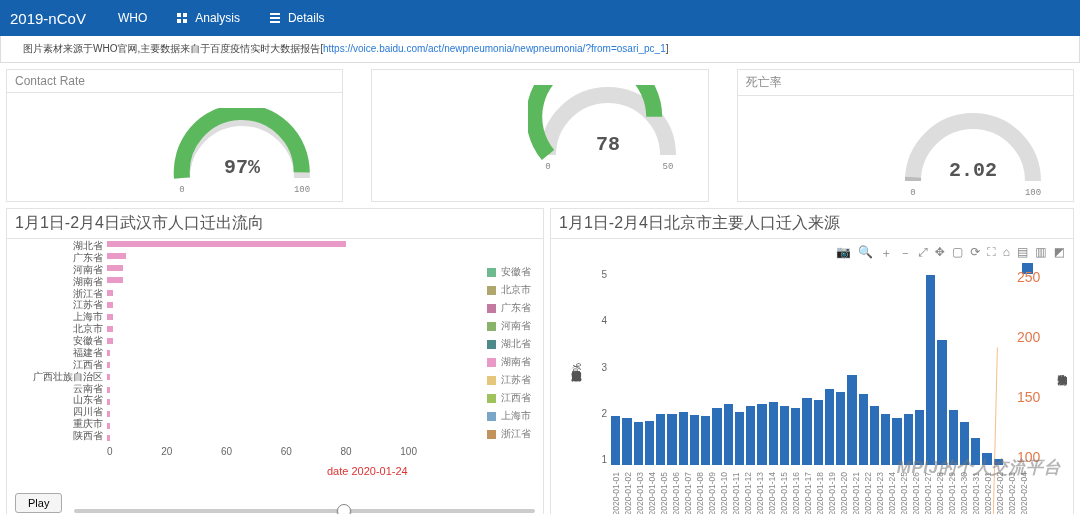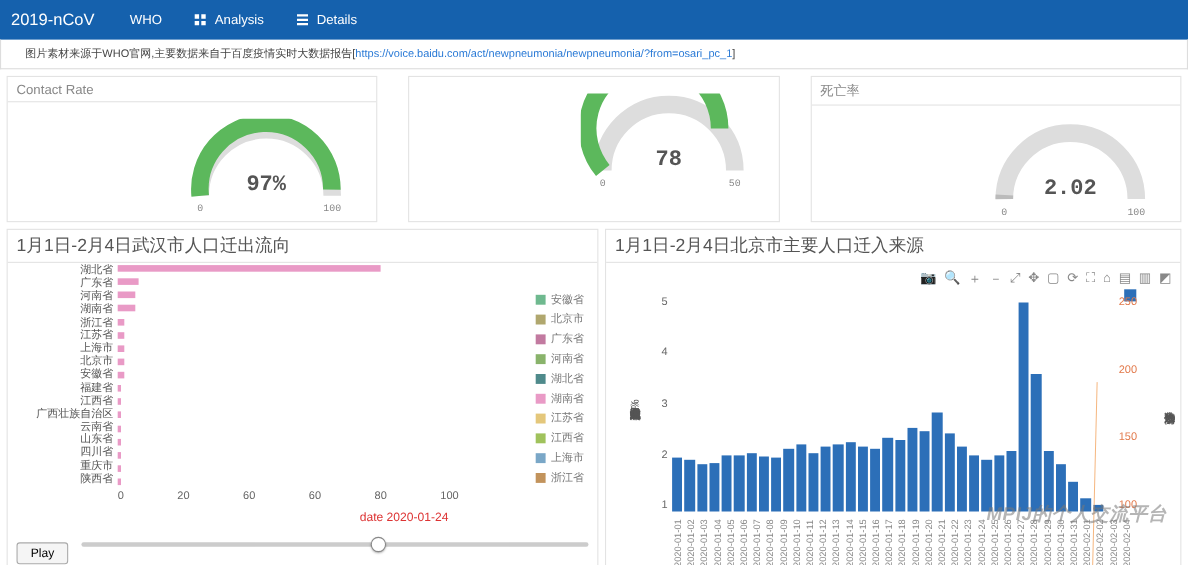--- a/index.html
+++ b/index.html
@@ -15,40 +15,40 @@
 .panel { flex:1; border:1px solid #e3e3e3; }
 .panel-title { border-bottom:1px solid #e3e3e3; padding:4px 8px; color:#888; font-size:12px; }
 .gauge-body { height:105px; display:flex; justify-content:flex-end; align-items:flex-end;font-family:Liberation Mono, monospace; }
 .charts { display:flex; gap:6px; padding:0 6px 6px; }
 .chart-card { border:1px solid #e3e3e3; }
 .chart-title { border-bottom:1px solid #e3e3e3; padding:4px 8px; font-size:16px; color:#555; }
 .left-chart { width:538px; }
 .left-chart .body { height:280px; position:relative; padding:4px 10px 6px 100px; }
 .right-chart { flex:1; }
 .right-chart .body { height:280px; position:relative; padding:4px 44px 4px 60px; }
-.play-row { display:flex; align-items:flex-start; gap:12px; }
+.play-row { display:flex; align-items:flex-end; gap:12px; }
 .play-btn { border:1px solid #aaa; background:#f5f5f5; padding:3px 12px; border-radius:3px; cursor:pointer; font-size:11px; }
 .slider { flex:1; height:4px; background:#ccc; border-radius:2px; position:relative; }
 .slider .thumb { position:absolute; width:14px; height:14px; border-radius:50%; background:#fff; border:1px solid #888; top:-5px; box-shadow:0 1px 2px rgba(0,0,0,0.3); }
 .ylabels { position:absolute; left:0; top:2px; display:flex; flex-direction:column; font-size:10px; color:#555; text-align:right; width:96px; height:200px; justify-content:space-between; }
 .ylabels span { line-height:1; }
 .bars { position:absolute; left:100px; top:2px; height:200px; width:310px; display:flex; flex-direction:column; justify-content:space-between; }
 .bar { height:6px; background:#e99ac6; }
 .legend { position:absolute; right:12px; top:26px; display:flex; flex-direction:column; gap:4px; font-size:10px; color:#777; }
 .legend div { display:flex; align-items:center; gap:5px; }
 .legend .sw { width:9px; height:9px; }
 .xaxis { position:absolute; left:100px; top:207px; width:310px; display:flex; justify-content:space-between; font-size:10px; color:#666; }
 .xlabel { position:absolute; left:100px; top:226px; width:310px; text-align:center; font-size:11px; color:#666; }
 .date-lbl { position:absolute; left:320px; top:226px; color:#d33; font-size:11px; }
 .toolbar { position:absolute; right:8px; top:6px; display:flex; gap:7px; color:#888; }
 .toolbar span { font-size:12px; cursor:pointer; }
 .bars2 { position:absolute; left:60px; top:30px; right:70px; bottom:54px; display:flex; align-items:flex-end; gap:2px; }
 .bars2 .b { flex:1; background:#2c6fb8; }
 .yaxis2 { position:absolute; left:38px; top:30px; bottom:54px; display:flex; flex-direction:column; justify-content:space-between; font-size:10px; color:#666; text-align:right; width:18px; }
-.yaxis2r { position:absolute; right:34px; top:30px; bottom:54px; display:flex; flex-direction:column; justify-content:space-between; font-size:10px; color:#e27a4c; text-align:left; width:22px; }
+.yaxis2r { position:absolute; right:34px; top:30px; bottom:54px; display:flex; flex-direction:column; justify-content:space-between; font-size:14px; color:#e27a4c; text-align:left; width:22px; }
 .ytitle { position:absolute; left:4px; top:30px; bottom:54px; width:28px; font-size:10px; color:#555; writing-mode:vertical-rl; text-align:center; display:flex; justify-content:center; }
 .ytitler { position:absolute; right:4px; top:30px; bottom:54px; width:26px; font-size:10px; color:#555; writing-mode:vertical-rl; text-align:center; display:flex; justify-content:center; }
 .xcats { position:absolute; left:60px; right:70px; bottom:4px; display:flex; gap:2px; }
 .xcats span { flex:1; font-size:8.5px; color:#888; writing-mode:vertical-rl; transform:rotate(180deg); text-align:left; }
 .line-ovl { position:absolute; left:60px; right:70px; top:30px; bottom:54px; }
 .watermark { position:absolute; right:12px; bottom:40px; font-size:17px; font-style:italic; color:rgba(120,120,120,0.55); font-weight:bold; letter-spacing:0.5px; pointer-events:none; }
 .leg-sw { position:absolute; right:40px; top:24px; width:11px; height:11px; background:#2c6fb8; }
 </style>
 </head>
 <body>

